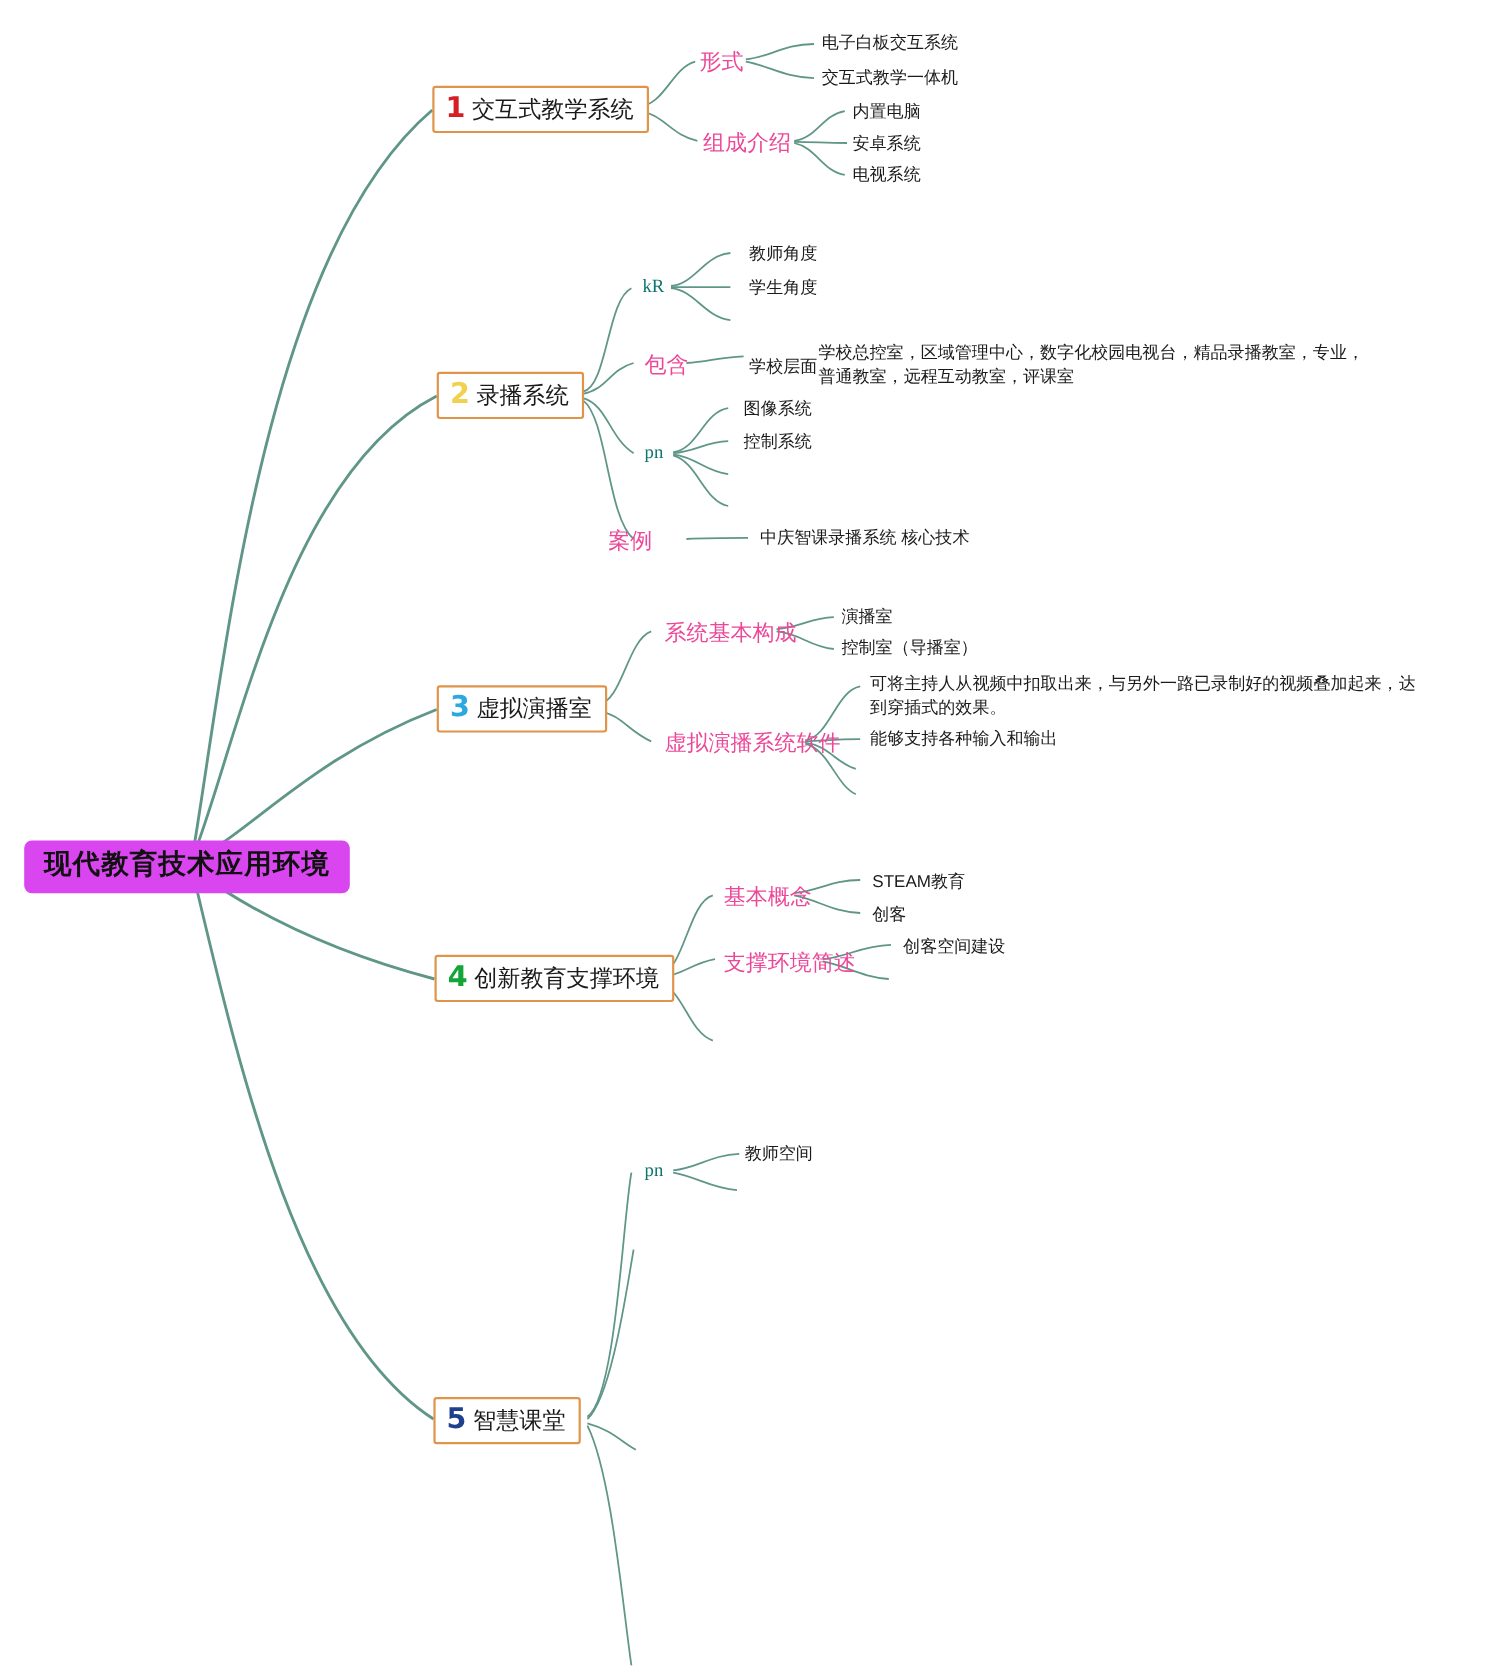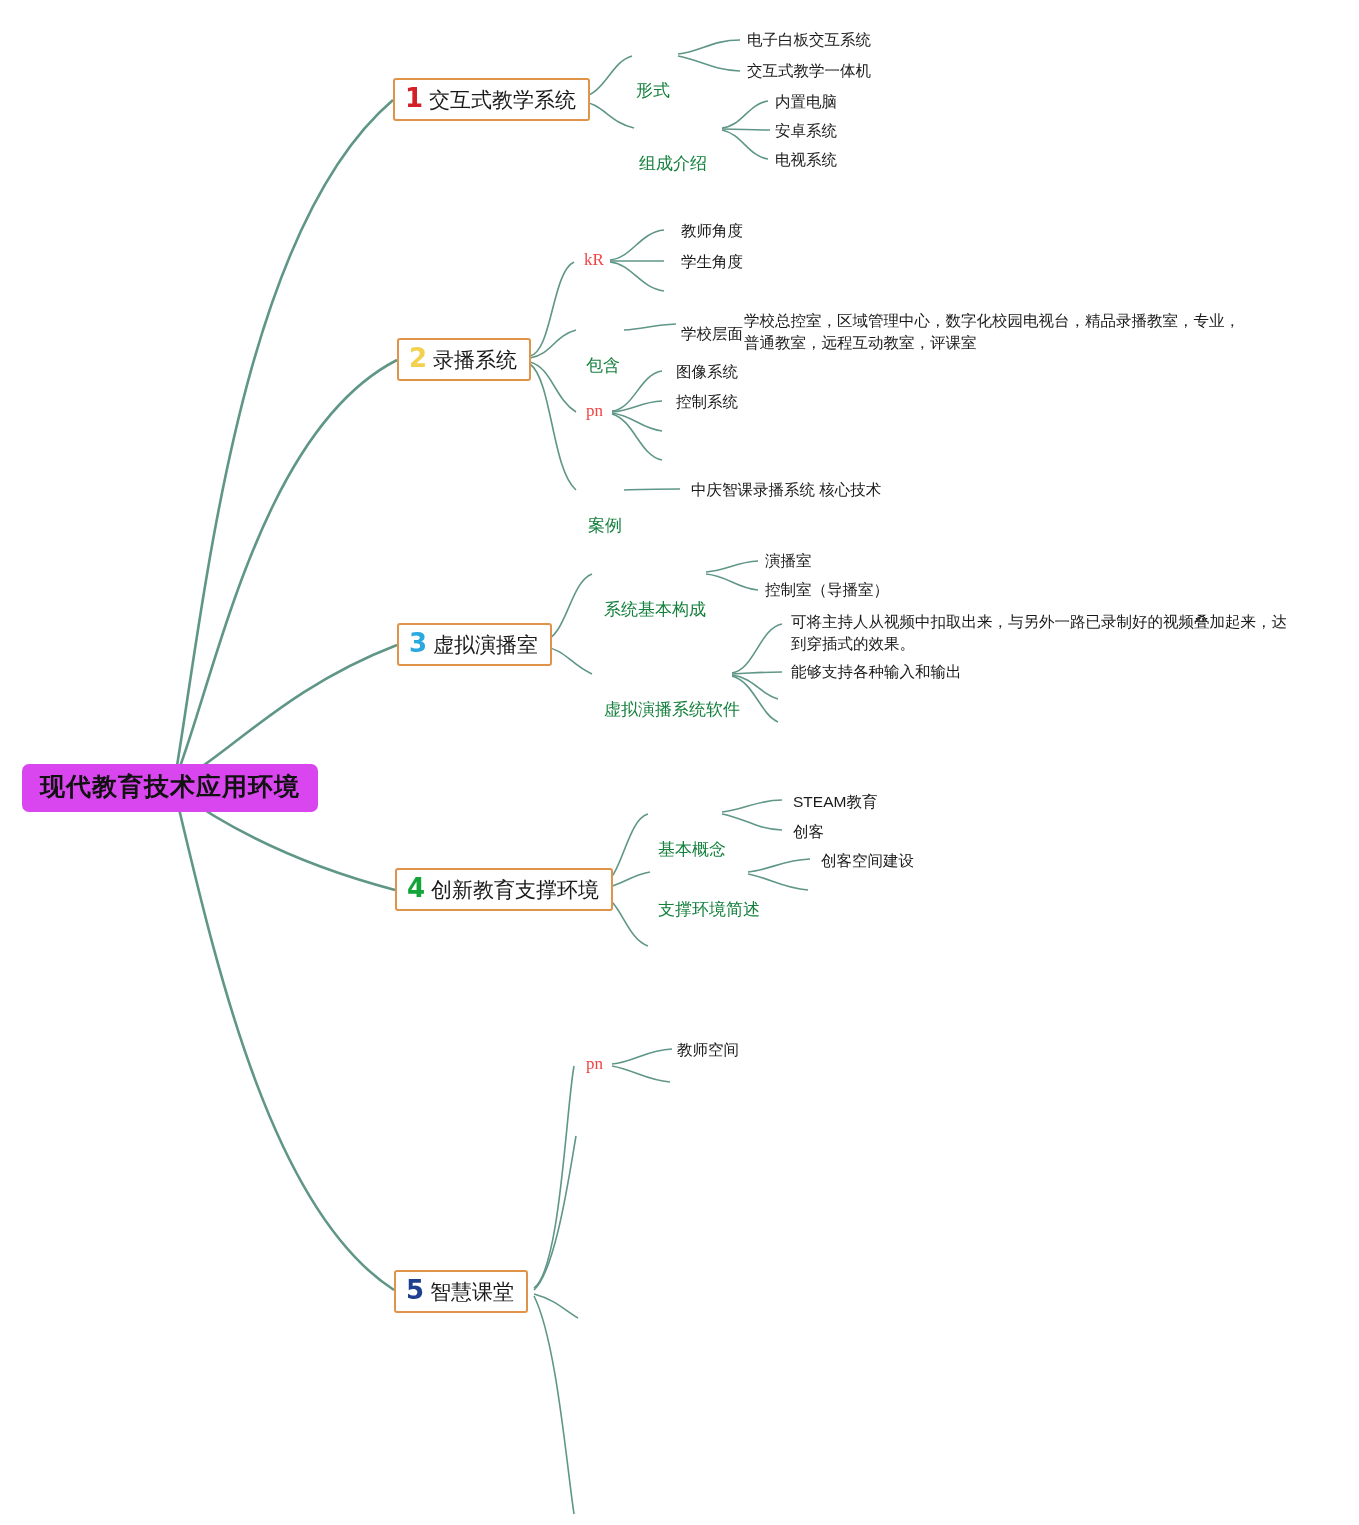--- a/index.html
+++ b/index.html
@@ -64,29 +64,28 @@
     font-size: 26px;
     font-weight: bold;
     font-family: "DejaVu Sans", sans-serif;
     line-height: 1;
   }
   .branch-label {
     font-size: 21px;
   }
   
   .l2 {
-    font-size: 17px;
-    color: #15803d;
+    font-size: 20px;
+    color: #ec4899;
     line-height: 1.35;
-    margin-top: 36px;
   }
   .l2-serif {
     font-family: "Liberation Serif", "DejaVu Serif", serif;
     font-size: 17px;
-    color: #ef4444;
+    color: #0f766e;
   }
   
   .l3 {
     font-size: 15.5px;
     color: #1a1a1a;
     line-height: 1.45;
   }
   .l3-wrap {
     white-space: normal;
     width: 510px;
@@ -187,21 +186,21 @@
 <div class="node l3" style="left:775px; top:149px;">电视系统</div>
 
 <div class="node branch-node" style="left:397px; top:338px;">
   <span class="branch-num" style="color:#f2d14e;">2</span>
   <span class="branch-label">录播系统</span>
 </div>
 
 <div class="node l2-serif" style="left:584px; top:250px;">kR</div>
 <div class="node l2" style="left:586px; top:319px;">包含</div>
 <div class="node l2-serif" style="left:586px; top:401px;">pn</div>
-<div class="node l2" style="left:588px; top:479px;">案例</div>
+<div class="node l2" style="left:553px; top:479px;">案例</div>
 
 <div class="node l3" style="left:681px; top:220px;">教师角度</div>
 <div class="node l3" style="left:681px; top:251px;">学生角度</div>
 <div class="node l3" style="left:681px; top:281px;margin-top:42px;">学校层面</div>
 
 <div class="node l3 l3-wrap" style="left:699px; top:310px;">学校总控室，区域管理中心，数字化校园电视台，精品录播教室，专业，普通教室，远程互动教室，评课室</div>
 
 <div class="node l3" style="left:676px; top:361px;">图像系统</div>
 <div class="node l3" style="left:676px; top:391px;">控制系统</div>
 <div class="node l3" style="left:676px; top:421px;"></div>

